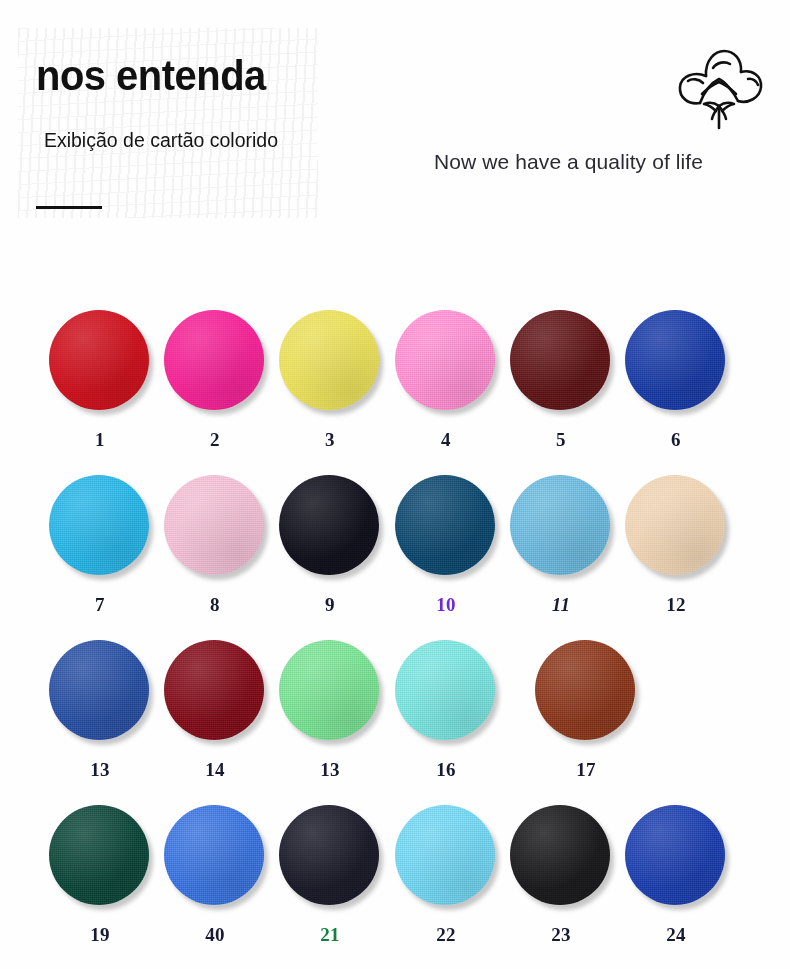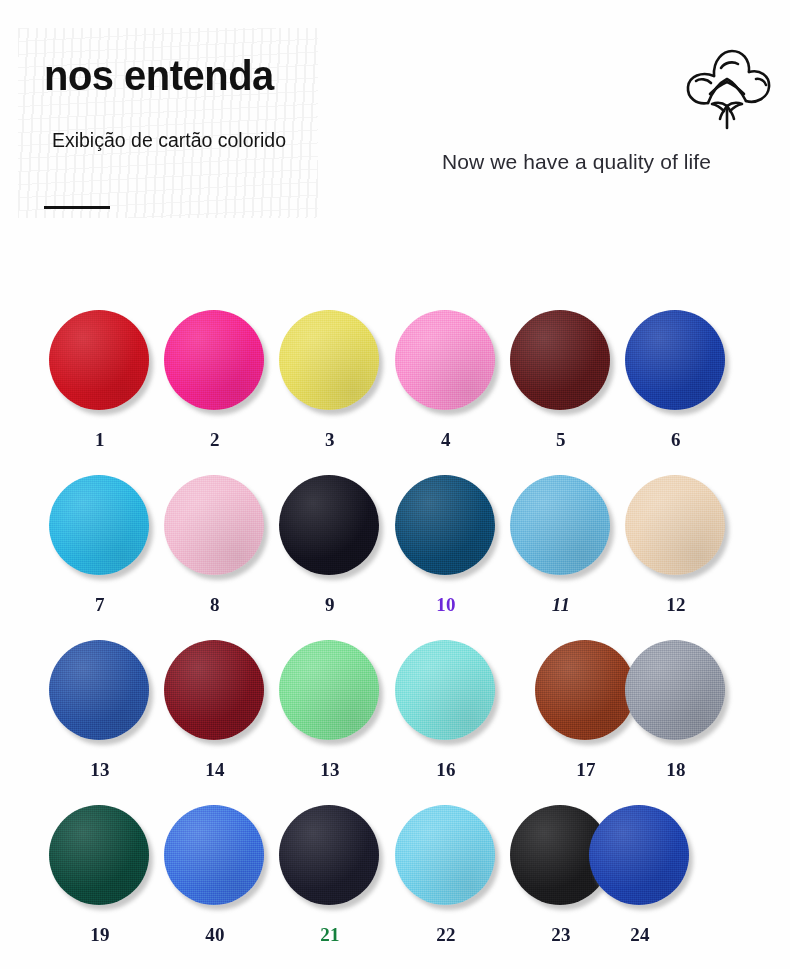--- a/index.html
+++ b/index.html
@@ -34,21 +34,21 @@
     background:
       repeating-linear-gradient(93deg, #3a3a3a 0 2px, transparent 2px 9px),
       repeating-linear-gradient(177deg, #555 0 1px, transparent 1px 13px);
     filter: blur(0.6px);
     pointer-events: none;
   }
 
   
   .header {
     position: absolute;
-    left: 8px; top: 0;
+    left: 0; top: 0;
     width: 678px;
     height: 250px;
   }
 
   .title {
     position: absolute;
     left: 36px;
     top: 55px;
     font-size: 42px;
     font-weight: 700;
@@ -341,27 +341,20 @@
         </div>
         <div class="swatch-label" style="color: rgb(23, 26, 51);">16</div>
       </div>
       <div class="swatch-cell" style="left:528px">
         <div class="disc-wrap">
           <div class="disc-shadow"></div>
           <div class="disc" style="background-color: rgb(142, 58, 30);"></div>
         </div>
         <div class="swatch-label" style="color: rgb(23, 26, 51);">17</div>
       </div>
-      <div class="swatch-cell" style="left:618px">
-        <div class="disc-wrap">
-          <div class="disc-shadow"></div>
-          <div class="disc" style="background-color: rgb(148, 154, 168);"></div>
-        </div>
-        <div class="swatch-label" style="color: rgb(23, 26, 51);">18</div>
-      </div>
     </div>
 
     <div class="grid-row">
       <div class="swatch-cell" style="left:42px">
         <div class="disc-wrap">
           <div class="disc-shadow"></div>
           <div class="disc" style="background-color: rgb(15, 74, 60);"></div>
         </div>
         <div class="swatch-label" style="color: rgb(23, 26, 51);">19</div>
       </div>
@@ -386,21 +379,21 @@
         </div>
         <div class="swatch-label" style="color: rgb(23, 26, 51);">22</div>
       </div>
       <div class="swatch-cell" style="left:503px">
         <div class="disc-wrap">
           <div class="disc-shadow"></div>
           <div class="disc" style="background-color: rgb(29, 29, 31);"></div>
         </div>
         <div class="swatch-label" style="color: rgb(23, 26, 51);">23</div>
       </div>
-      <div class="swatch-cell" style="left:582px">
+      <div class="swatch-cell" style="left:618px">
         <div class="disc-wrap">
           <div class="disc-shadow"></div>
           <div class="disc" style="background-color: rgb(31, 66, 175);"></div>
         </div>
         <div class="swatch-label" style="color: rgb(23, 26, 51);">24</div>
       </div>
     </div>
   </div>
 
 </div>

